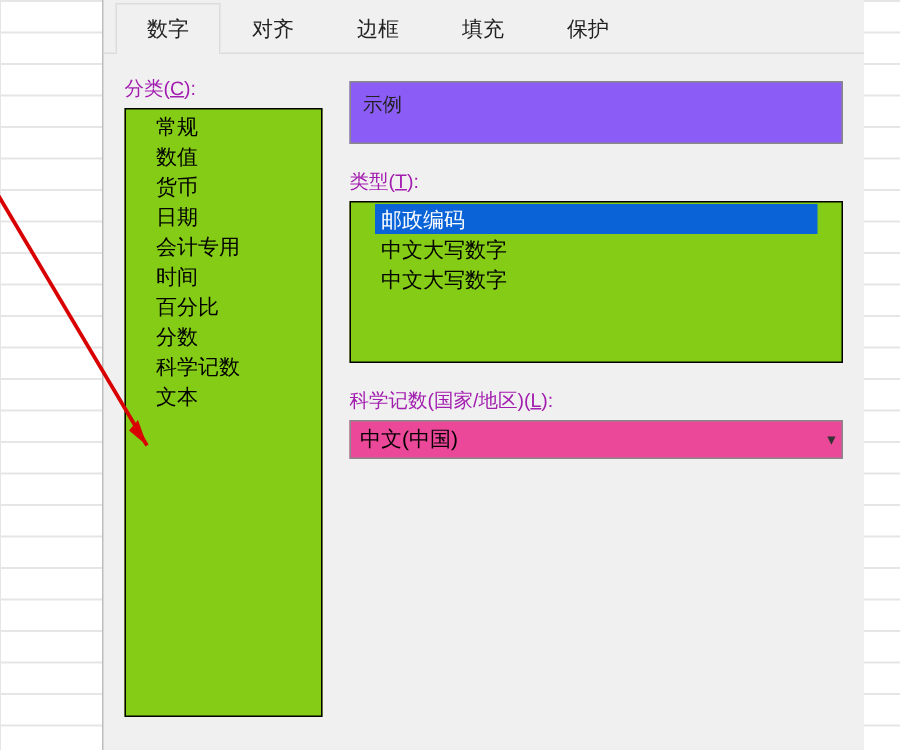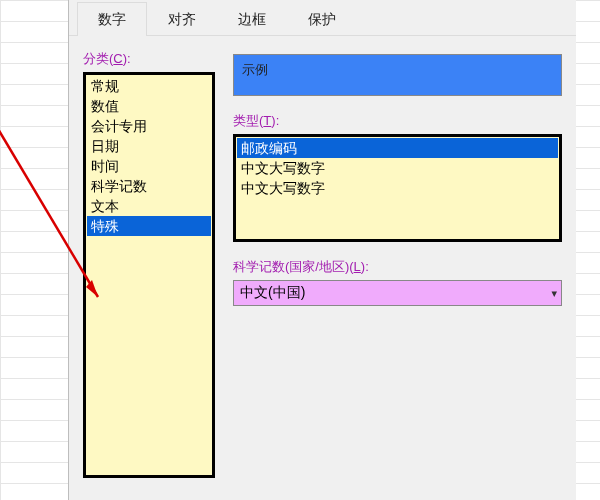--- a/index.html
+++ b/index.html
@@ -37,38 +37,38 @@
 
   .body { padding: 14px 14px 0 14px; display: flex; gap: 18px; }
 
   .col-left { width: 132px; }
   .col-right { flex: 1; }
 
   .label { font-size: 13px; color: #a21caf; margin-bottom: 4px; }
   .underline { text-decoration: underline; }
 
   .listbox {
-    background: #fef9c3; border: 3px solid #000000; font-size: 14px;
-    overflow-y: scroll; line-height: 20px; padding: 1px 1px;
+    background: #84cc16; border: 1px solid #000000; font-size: 14px;
+    overflow-y: scroll; line-height: 20px; padding: 1px 16px;
   }
   .listbox.tall { height: 406px; }
   .listbox.types { height: 108px; overflow: hidden; }
   .listbox .item { padding: 0 4px; cursor: pointer; white-space: nowrap; }
   .listbox .item.selected { background: #0a64d8; color: #fff; }
 
   .samplebox {
-    background: #3b82f6; border: 1px solid #888; height: 42px; margin-top: 4px;
+    background: #8b5cf6; border: 1px solid #888; height: 42px; margin-top: 4px;
     padding: 4px 6px; font-size: 14px;
   }
   .sample-title { font-size: 13px; color: #222; padding: 2px 2px 0; }
 
   .spacer { height: 16px; }
 
   .combo {
-    position: relative; background: #f0abfc; border: 1px solid #888;
+    position: relative; background: #ec4899; border: 1px solid #888;
     height: 26px; display: flex; align-items: center; padding: 0 22px 0 6px;
     font-size: 14px;
   }
   .combo .caret {
     position: absolute; right: 4px; top: 50%; transform: translateY(-50%);
     font-size: 11px; color: #333; pointer-events: none;
   }
 
   
   .listbox::-webkit-scrollbar { width: 16px; }
@@ -85,37 +85,40 @@
 <body>
 
 <div class="sheet"></div>
 
 <div class="dialog">
 
   <div class="tabs" id="tabs-container">
       <div class="tab active">数字</div>
       <div class="tab">对齐</div>
       <div class="tab">边框</div>
+      <div class="tab">填充</div>
       <div class="tab">保护</div>
     </div>
 
   <div class="body">
     <div class="col-left">
       <div class="label">
         <span>分类(</span><span class="underline">C</span><span>):</span>
       </div>
       <div class="listbox tall" id="category-list">
           <div class="item">常规</div>
           <div class="item">数值</div>
+          <div class="item">货币</div>
+          <div class="item">日期</div>
           <div class="item">会计专用</div>
-          <div class="item">日期</div>
           <div class="item">时间</div>
+          <div class="item">百分比</div>
+          <div class="item">分数</div>
           <div class="item">科学记数</div>
           <div class="item">文本</div>
-          <div class="item selected">特殊</div>
         </div>
     </div>
 
     <div class="col-right">
       <div class="samplebox">
         <div class="sample-title">示例</div>
         <div></div>
       </div>
 
       <div class="spacer"></div>

